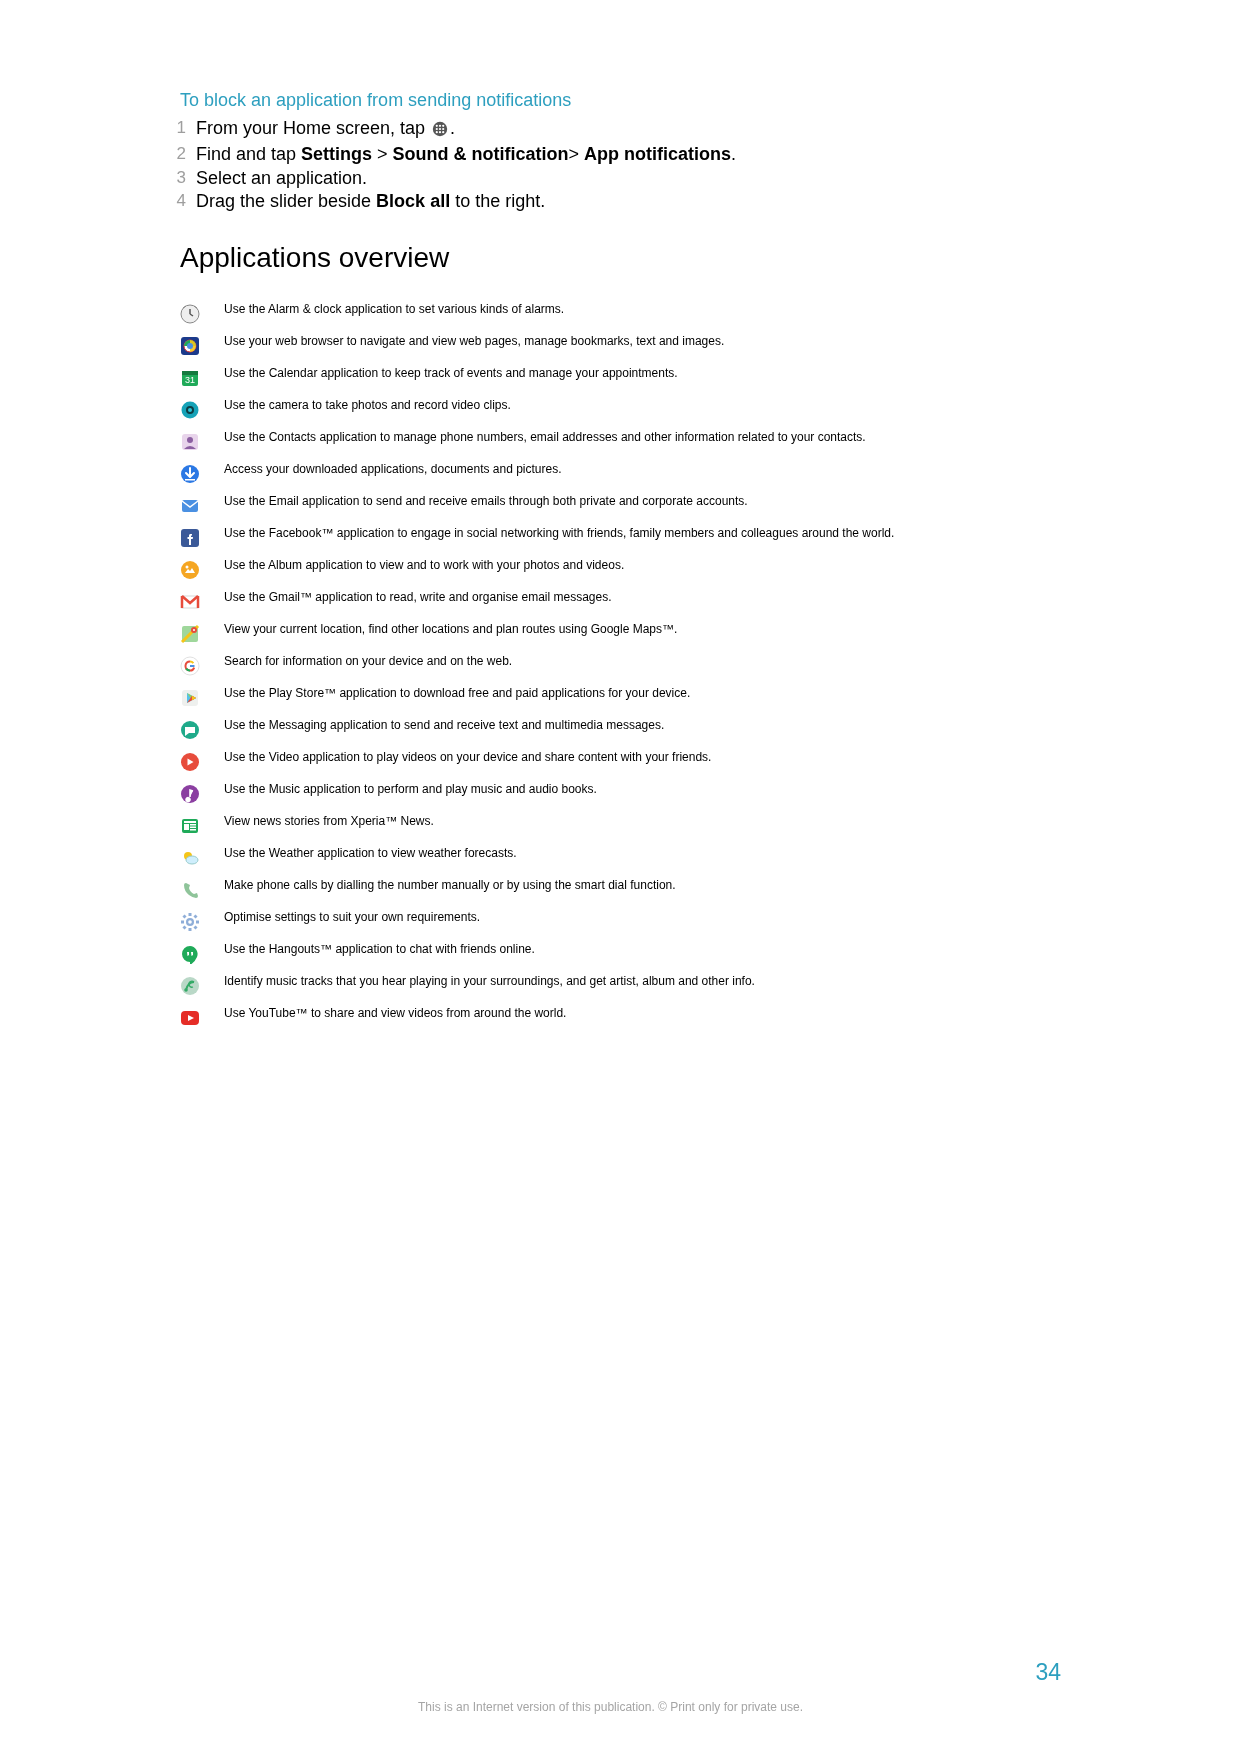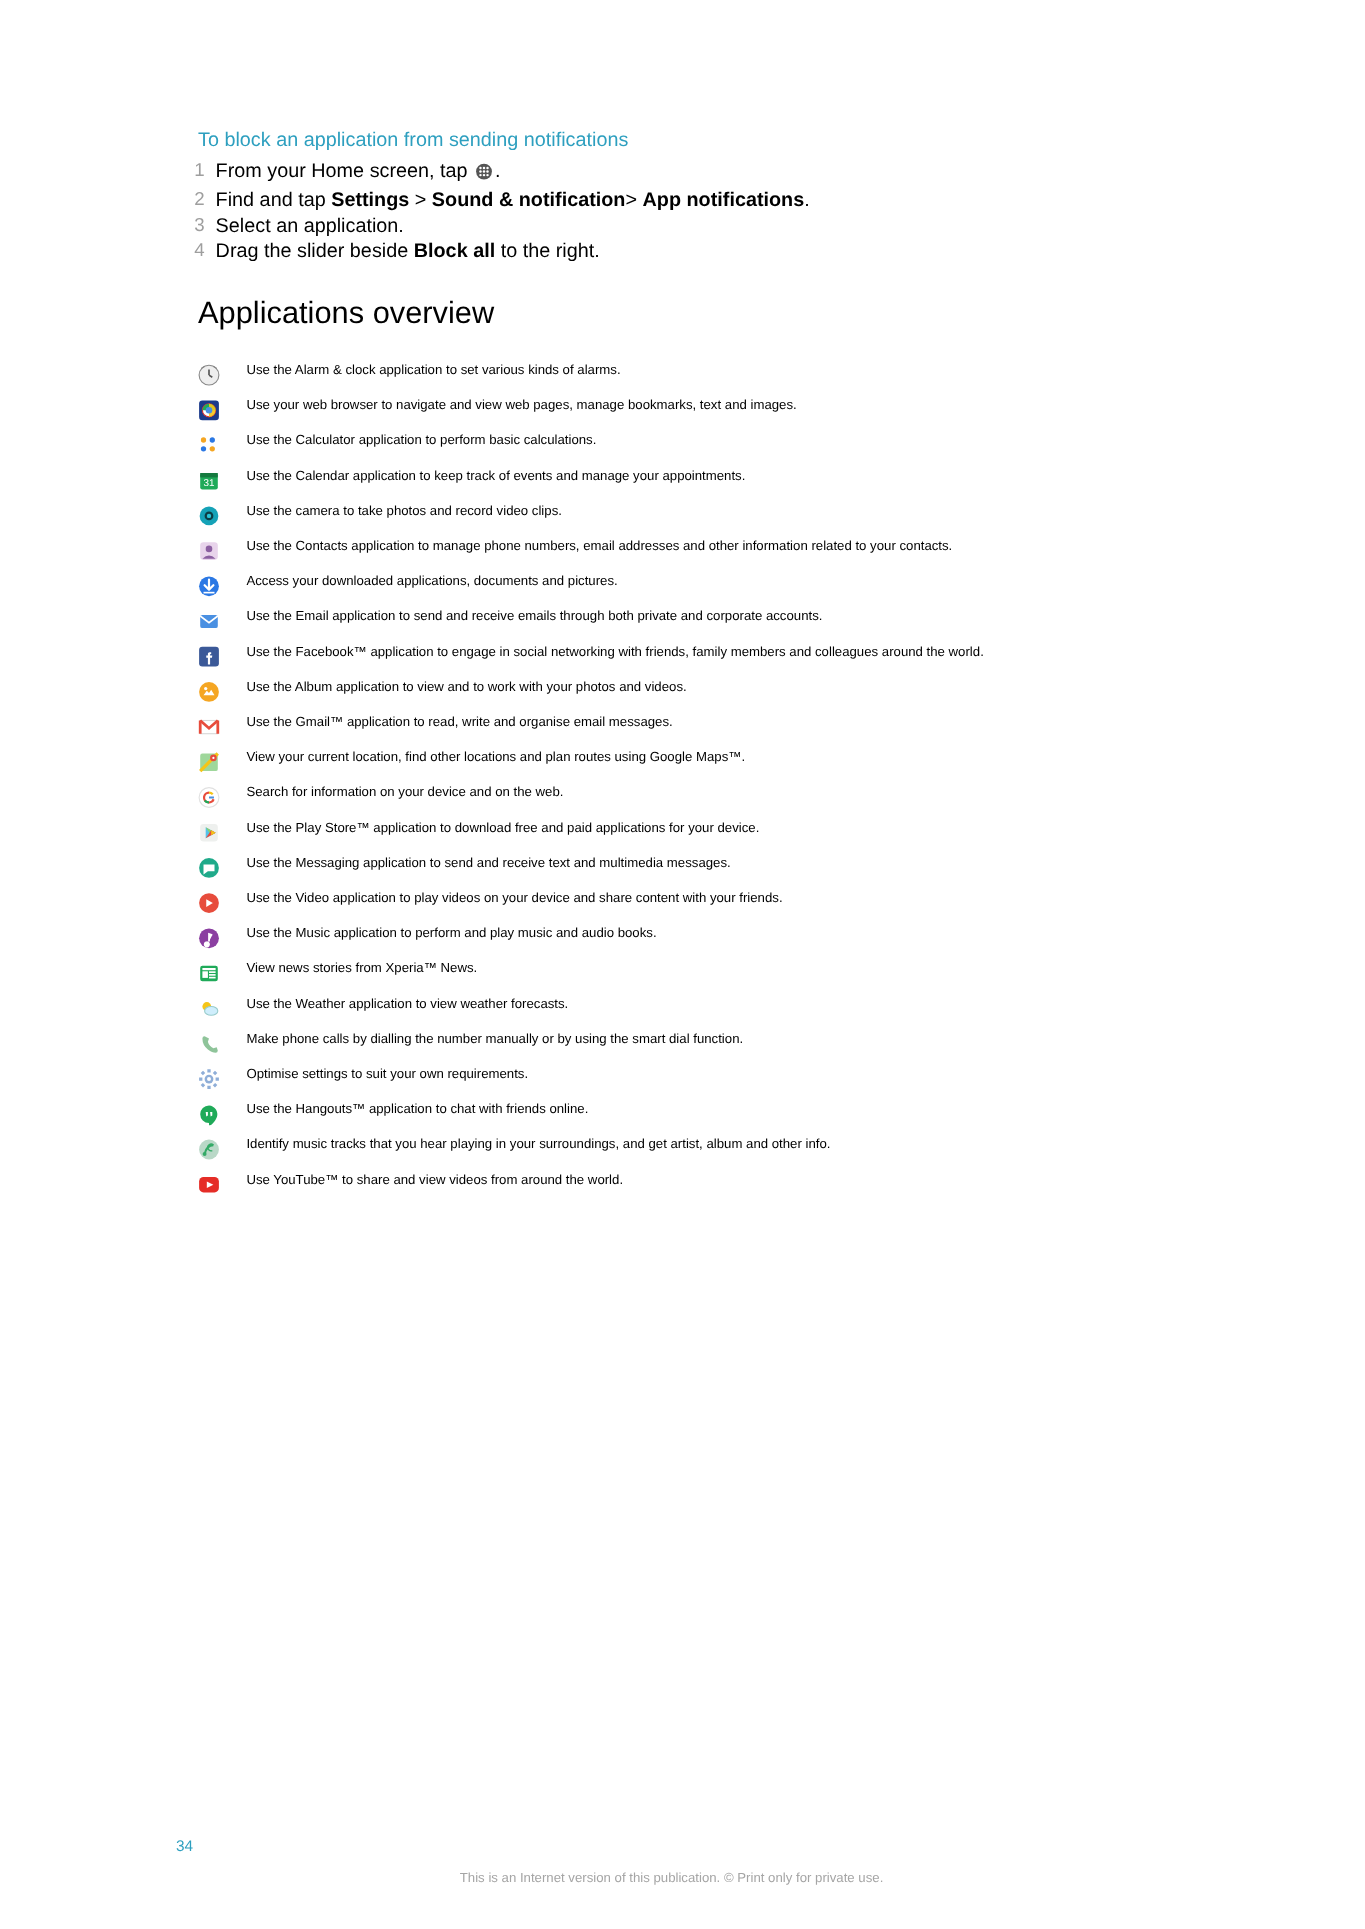--- a/index.html
+++ b/index.html
@@ -6,21 +6,21 @@
     margin: 0;
     padding: 0;
     background: #fff;
     font-family: Verdana, Geneva, sans-serif;
     color: #000;
   }
   .page {
     box-sizing: border-box;
     width: 1241px;
     min-height: 1754px;
-    padding: 117px 180px 40px 160px;
+    padding: 90px 180px 40px 160px;
     display: flex;
     flex-direction: column;
   }
   .section-link {
     color: #2d9fbf;
     font-size: 18px;
     margin-left: 20px;
     margin-bottom: 6px;
   }
   .steps {
@@ -74,23 +74,23 @@
   }
   .app-icon svg { width: 20px; height: 20px; display: block; }
   .app-text {
     display: table-cell;
     font-size: 12px;
     line-height: 1.32;
     vertical-align: top;
   }
   .page-num {
     margin-top: auto;
-    text-align: left;
+    text-align: right;
     color: #2d9fbf;
-    font-size: 14px;
+    font-size: 23px;
     padding-top: 30px;
   }
   .footer {
     text-align: center;
     font-size: 12px;
     color: #a5a5a5;
     padding-top: 14px;
   }
 </style>
 </head>
@@ -292,28 +292,20 @@
         <div class="app-icon">
           <svg viewBox="0 0 20 20">
             <use href="#browser-icon"></use>
           </svg>
         </div>
         <div class="app-text">Use your web browser to navigate and view web pages, manage bookmarks, text and images.</div>
       </div>
       <div class="app-row">
         <div class="app-icon">
           <svg viewBox="0 0 20 20">
-            <use href="#calculator-icon"></use>
-          </svg>
-        </div>
-        <div class="app-text">Use the Calculator application to perform basic calculations.</div>
-      </div>
-      <div class="app-row">
-        <div class="app-icon">
-          <svg viewBox="0 0 20 20">
             <use href="#calendar-icon"></use>
           </svg>
         </div>
         <div class="app-text">Use the Calendar application to keep track of events and manage your appointments.</div>
       </div>
       <div class="app-row">
         <div class="app-icon">
           <svg viewBox="0 0 20 20">
             <use href="#camera-icon"></use>
           </svg>

